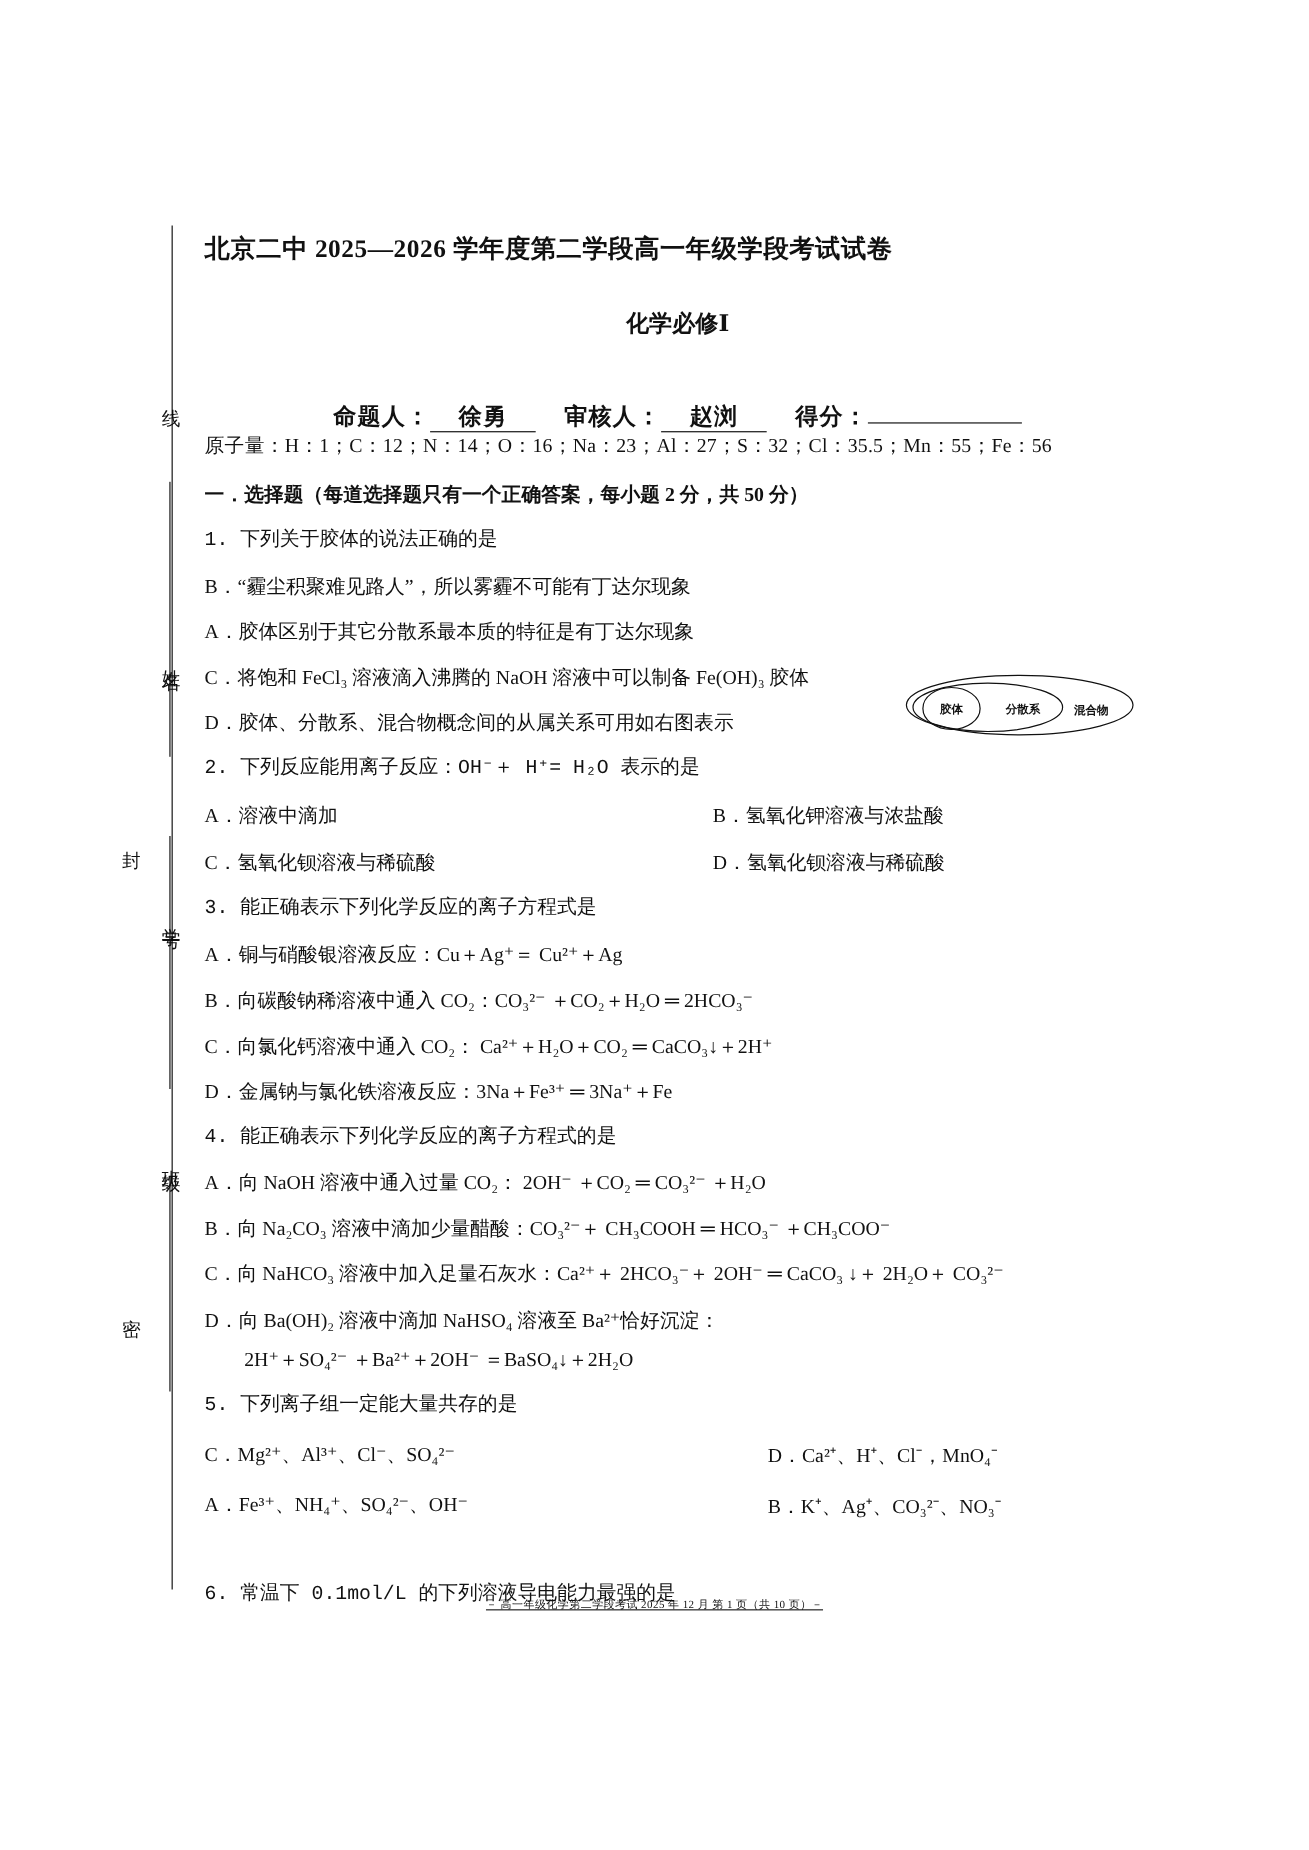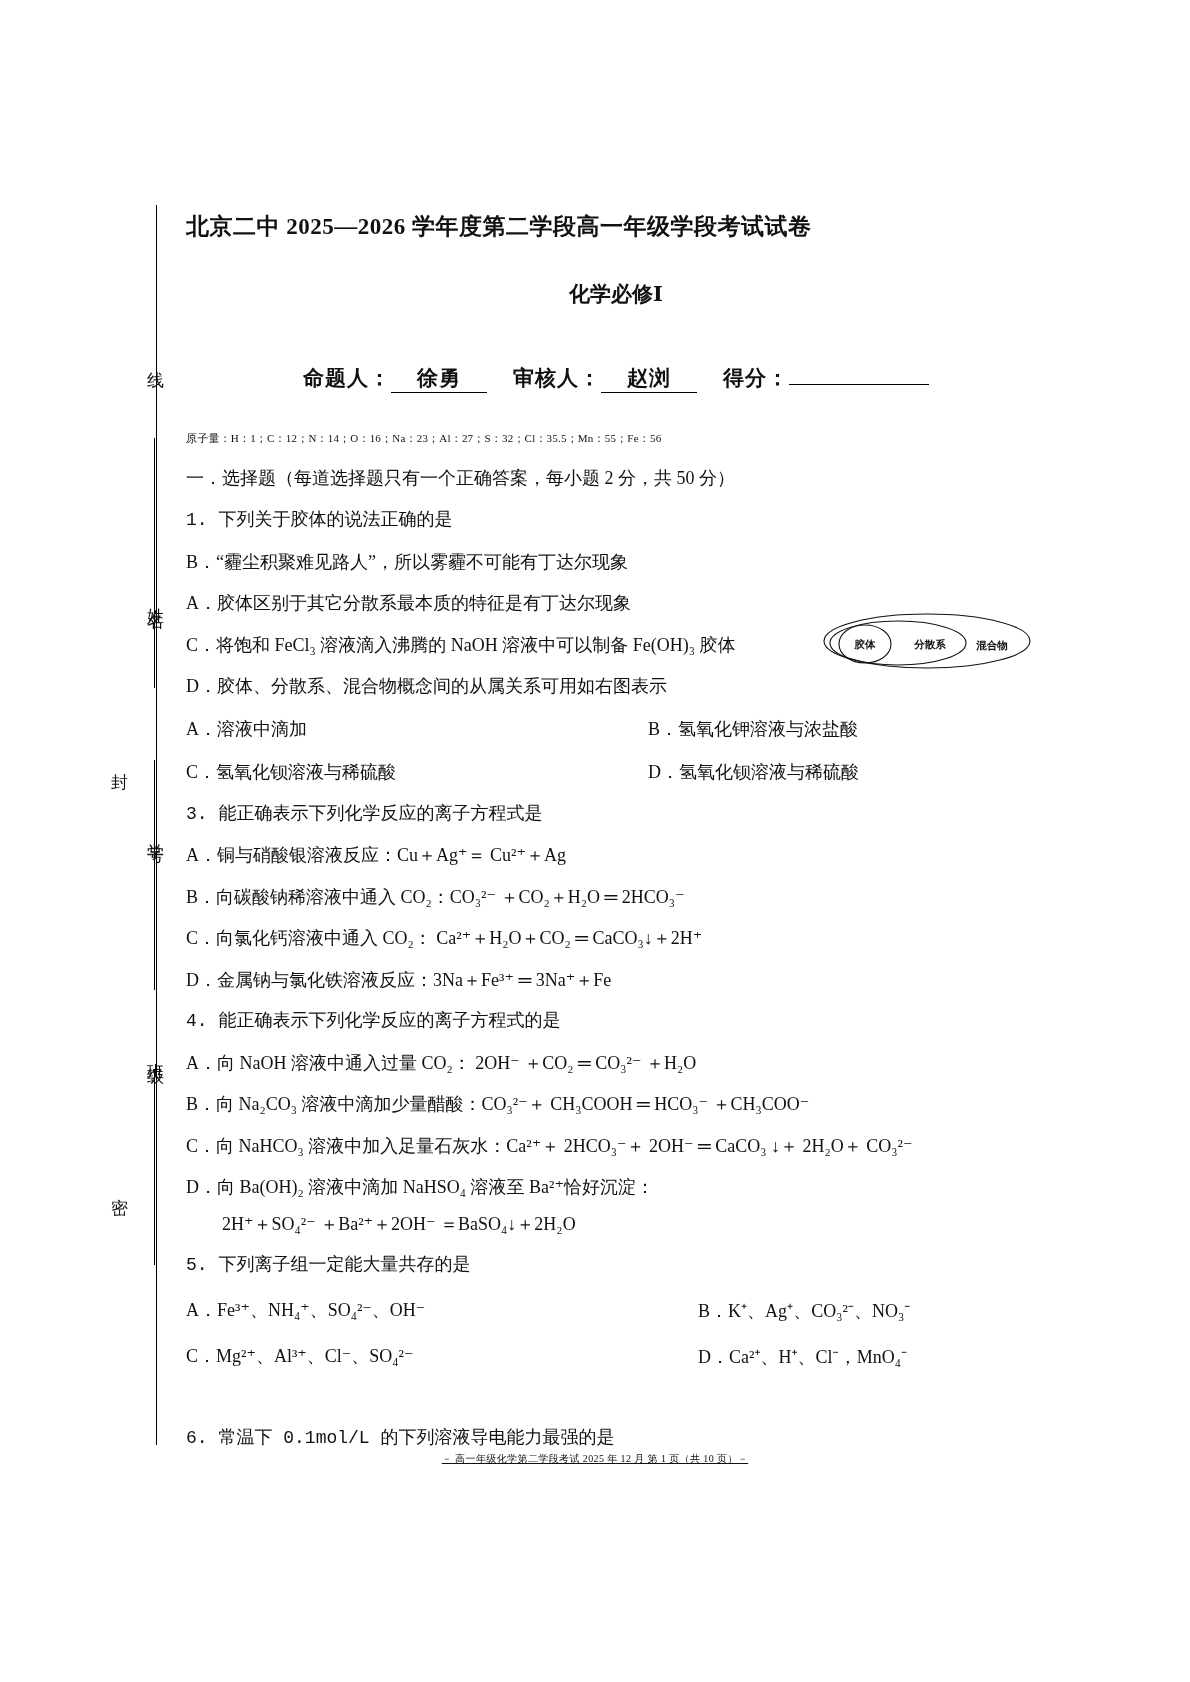--- a/index.html
+++ b/index.html
@@ -94,30 +94,29 @@
     display: inline-block;
     border-bottom: 1.6px solid #000;
     text-align: center;
     font-weight: bold;
   }
   .blank-u.name  { width: 96px; margin-top: 20px; }
   .blank-u.score { width: 140px; }
   .meta-gap { display: inline-block; width: 26px; }
 
   .atomic-line {
-    margin-top: 38px;
-    font-size: 11px;
+    font-size: 18px;
     letter-spacing: 0.2px;
     white-space: nowrap;
   }
 
   .section-head {
     margin-top: 20px;
     font-size: 18px;
-    font-weight: normal;
+    font-weight: bold;
   }
 
   .q {
     margin-top: 19px;
     font-size: 18px;
     line-height: 1.25;
     font-family: Liberation Mono, monospace;
   }
 
   .opt {
@@ -203,20 +202,24 @@
 
   <div class="q">
     <span>1.</span>
     <span>下列关于胶体的说法正确的是</span>
   </div>
   <div class="opt">B．“霾尘积聚难见路人”，所以雾霾不可能有丁达尔现象</div>
   <div class="opt">A．胶体区别于其它分散系最本质的特征是有丁达尔现象</div>
   <div class="opt">C．将饱和 FeCl₃ 溶液滴入沸腾的 NaOH 溶液中可以制备 Fe(OH)₃ 胶体</div>
   <div class="opt">D．胶体、分散系、混合物概念间的从属关系可用如右图表示</div>
 
+  <div class="q">
+    <span>2.</span>
+    <span>下列反应能用离子反应：OH⁻＋ H⁺= H₂O 表示的是</span>
+  </div>
   <div class="opt-row">
     <div class="c1">A．溶液中滴加</div>
     <div class="c2">B．氢氧化钾溶液与浓盐酸</div>
   </div>
   <div class="opt-row">
     <div class="c1">C．氢氧化钡溶液与稀硫酸</div>
     <div class="c2">D．氢氧化钡溶液与稀硫酸</div>
   </div>
 
   <div class="q">
@@ -236,26 +239,26 @@
   <div class="opt">B．向 Na₂CO₃ 溶液中滴加少量醋酸：CO₃²⁻＋  CH₃COOH ═ HCO₃⁻ ＋CH₃COO⁻</div>
   <div class="opt">C．向 NaHCO₃ 溶液中加入足量石灰水：Ca²⁺＋ 2HCO₃⁻＋ 2OH⁻ ═ CaCO₃ ↓＋ 2H₂O＋ CO₃²⁻</div>
   <div class="opt">D．向 Ba(OH)₂ 溶液中滴加 NaHSO₄ 溶液至 Ba²⁺恰好沉淀：</div>
   <div class="opt cont">2H⁺＋SO₄²⁻ ＋Ba²⁺＋2OH⁻ ＝BaSO₄↓＋2H₂O</div>
 
   <div class="q">
     <span>5.</span>
     <span>下列离子组一定能大量共存的是</span>
   </div>
   <div class="opt-row ions">
+    <div class="c1">C．Mg²⁺、Al³⁺、Cl⁻、SO₄²⁻</div>
+    <div class="c2">D．Ca²⁺、H⁺、Cl⁻，MnO₄⁻</div>
+  </div>
+  <div class="opt-row ions">
     <div class="c1">A．Fe³⁺、NH₄⁺、SO₄²⁻、OH⁻</div>
     <div class="c2">B．K⁺、Ag⁺、CO₃²⁻、NO₃⁻</div>
-  </div>
-  <div class="opt-row ions">
-    <div class="c1">C．Mg²⁺、Al³⁺、Cl⁻、SO₄²⁻</div>
-    <div class="c2">D．Ca²⁺、H⁺、Cl⁻，MnO₄⁻</div>
   </div>
 
   <div class="q" style="margin-top:58px">
     <span>6.</span>
     <span>常温下 0.1mol/L 的下列溶液导电能力最强的是</span>
   </div>
 
 </div>
 
 <div id="venn">

